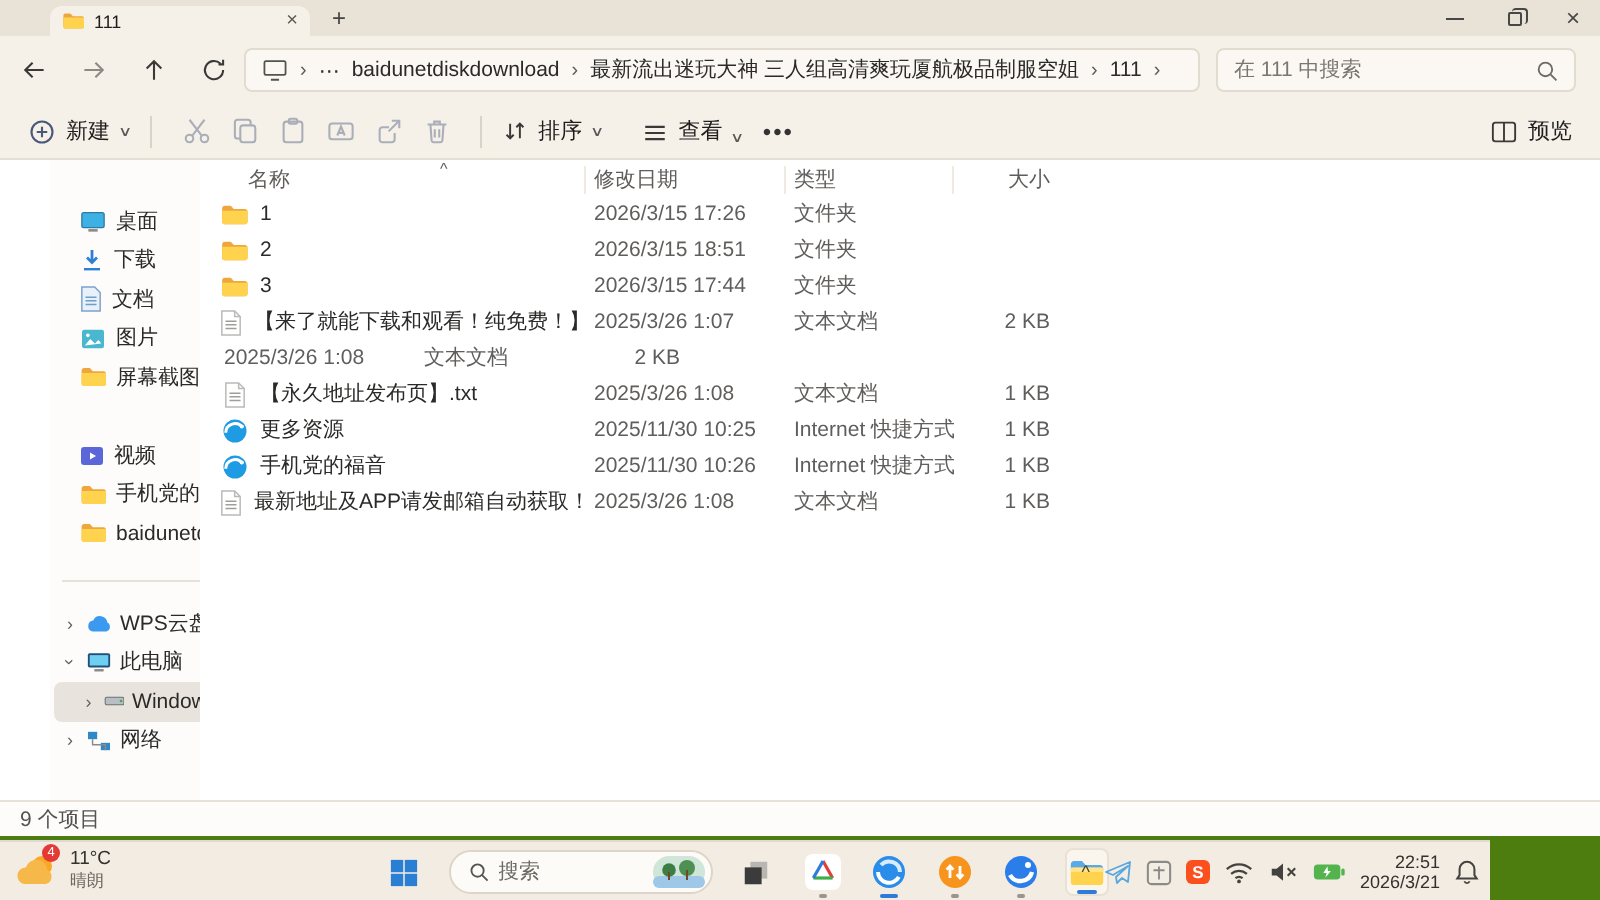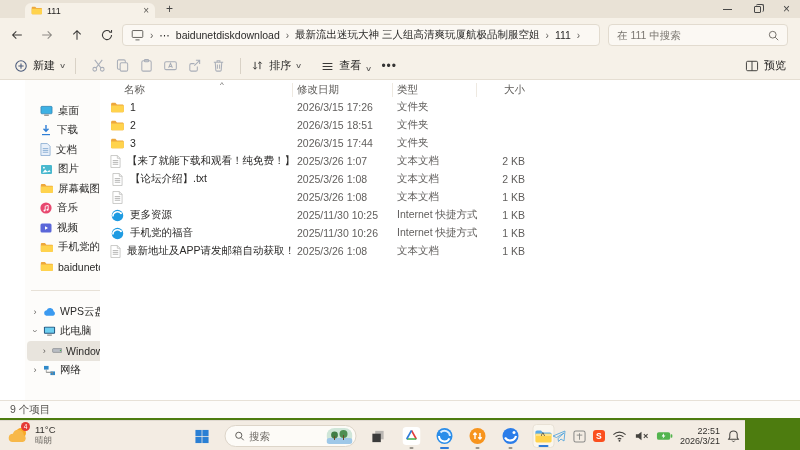--- a/index.html
+++ b/index.html
@@ -274,32 +274,20 @@
       <div class="side-item" style="top:99px">
         <svg width="13" height="11" viewBox="0 0 16 13">
             <path d="M1 2.5C1 1.7 1.7 1 2.5 1h3.6l1.8 2h6.6c.8 0 1.5.7 1.5 1.5v6c0 .8-.7 1.5-1.5 1.5h-12C1.7 12 1 11.3 1 10.5z" fill="#eda73c"></path>
             <path d="M1 4h15v6.5c0 .8-.7 1.5-1.5 1.5h-12C1.7 12 1 11.3 1 10.5z" fill="#ffd34d"></path>
           </svg>
         <span class="lbl">屏幕截图</span>
         <span class="side-pin"><svg width="8" height="8" viewBox="0 0 12 12">
               <path d="M7.2.8l4 4-1.6.5-.5 2.2L6 4.4 1.6 10.4l-.8-.8L5.8 5 2.9 2.1l2.1-.5z" fill="#6b6b6b"></path>
             </svg></span>
       </div>
-      <div class="side-item" style="top:118.5px">
-        <svg width="12" height="12" viewBox="0 0 12 12">
-            <circle cx="6" cy="6" r="5.6" fill="#e8486f"></circle>
-            <path d="M5.2 8.4V4.2l3-.8v4.2" stroke="#fff" stroke-width=".9" fill="none"></path>
-            <circle cx="4.5" cy="8.5" r="1" fill="#fff"></circle>
-            <circle cx="7.5" cy="7.7" r="1" fill="#fff"></circle>
-          </svg>
-        <span class="lbl">音乐</span>
-        <span class="side-pin"><svg width="8" height="8" viewBox="0 0 12 12">
-              <path d="M7.2.8l4 4-1.6.5-.5 2.2L6 4.4 1.6 10.4l-.8-.8L5.8 5 2.9 2.1l2.1-.5z" fill="#6b6b6b"></path>
-            </svg></span>
-      </div>
       <div class="side-item" style="top:138px">
         <svg width="12" height="12" viewBox="0 0 12 12">
             <rect x="0.5" y="1.5" width="11" height="9" rx="1.5" fill="#5b67d9"></rect>
             <path d="M5 4.2v3.6L8 6z" fill="#fff"></path>
           </svg>
         <span class="lbl">视频</span>
         <span class="side-pin"><svg width="8" height="8" viewBox="0 0 12 12">
               <path d="M7.2.8l4 4-1.6.5-.5 2.2L6 4.4 1.6 10.4l-.8-.8L5.8 5 2.9 2.1l2.1-.5z" fill="#6b6b6b"></path>
             </svg></span>
       </div>
@@ -418,43 +406,34 @@
                   <path d="M3 6h6M3 8h6M3 10h6" stroke="#9e9e9c" stroke-width=".8"></path>
                 </svg>
               </span>
               <span>【来了就能下载和观看！纯免费！】.txt</span>
             </span>
           <span class="fc c-date">2025/3/26 1:07</span>
           <span class="fc c-type">文本文档</span>
           <span class="fc c-size">2 KB</span>
         </div>
         <div class="frow">
+          <span class="fc c-date">2025/3/26 1:08</span>
+          <span class="fc c-type">文本文档</span>
+          <span class="fc c-size">2 KB</span>
+        </div>
+        <div class="frow">
           <span class="fc c-name">
               <span class="ficon">
                 <svg width="11" height="13" viewBox="0 0 12 14">
                   <path d="M1 .5h7L11 3.5v10H1z" fill="#fff" stroke="#b9b9b7" stroke-width=".8"></path>
                   <path d="M8 .5v3h3" fill="none" stroke="#b9b9b7" stroke-width=".8"></path>
                   <path d="M3 6h6M3 8h6M3 10h6" stroke="#9e9e9c" stroke-width=".8"></path>
                 </svg>
               </span>
-              <span>【论坛介绍】.txt</span>
-            </span>
-          <span class="fc c-date">2025/3/26 1:08</span>
-          <span class="fc c-type">文本文档</span>
-          <span class="fc c-size">2 KB</span>
-        </div>
-        <div class="frow">
-          <span class="fc c-name">
-              <span class="ficon">
-                <svg width="11" height="13" viewBox="0 0 12 14">
-                  <path d="M1 .5h7L11 3.5v10H1z" fill="#fff" stroke="#b9b9b7" stroke-width=".8"></path>
-                  <path d="M8 .5v3h3" fill="none" stroke="#b9b9b7" stroke-width=".8"></path>
-                  <path d="M3 6h6M3 8h6M3 10h6" stroke="#9e9e9c" stroke-width=".8"></path>
-                </svg>
-              </span>
+              <span>【永久地址发布页】.txt</span>
             </span>
           <span class="fc c-date">2025/3/26 1:08</span>
           <span class="fc c-type">文本文档</span>
           <span class="fc c-size">1 KB</span>
         </div>
         <div class="frow">
           <span class="fc c-name">
               <span class="ficon">
                 <svg width="13" height="13" viewBox="0 0 14 14">
                   <circle cx="7" cy="7" r="6.2" fill="#1e9be2"></circle>

